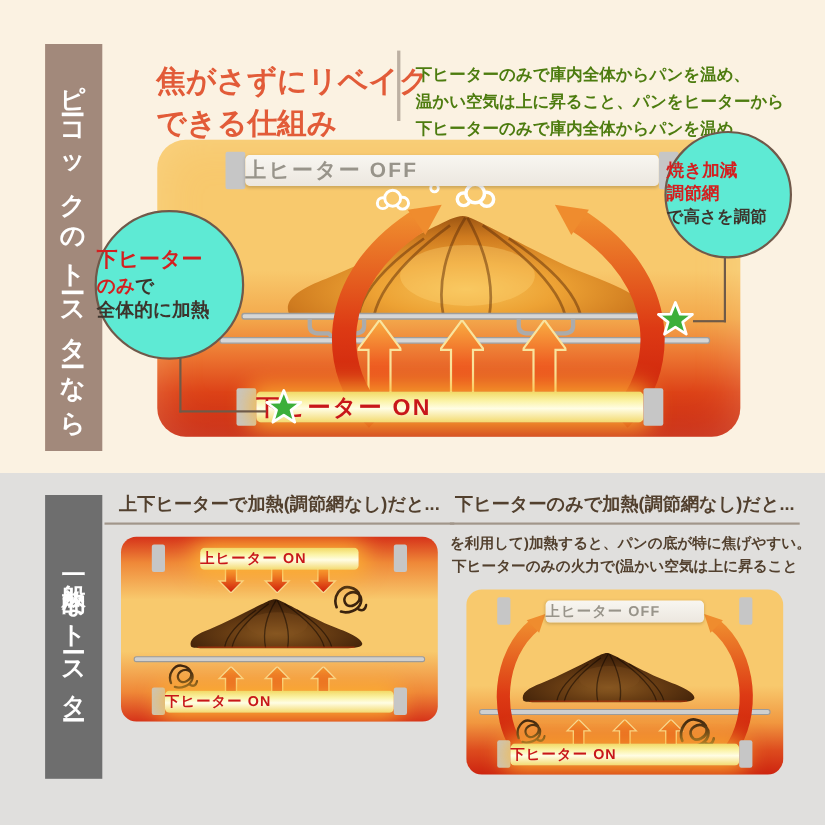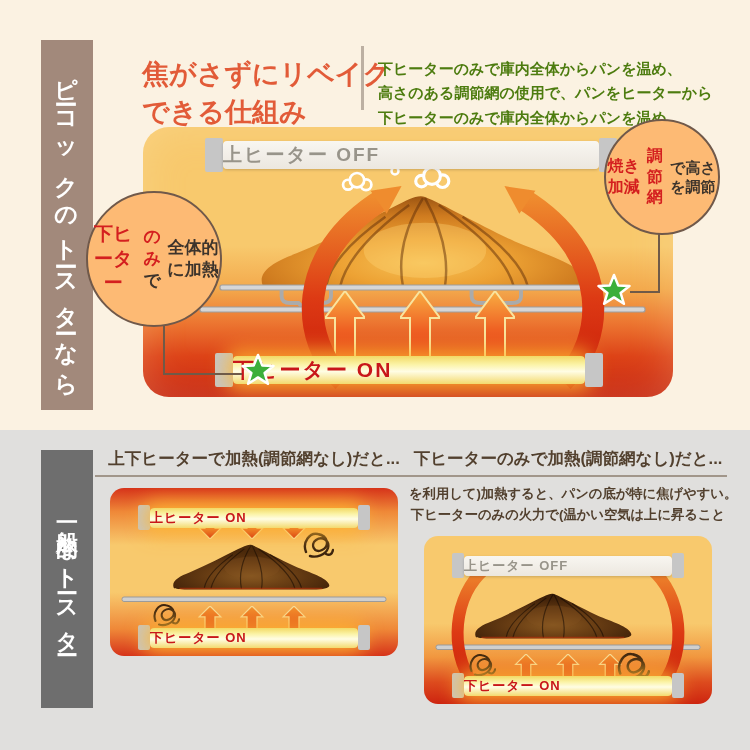--- a/index.html
+++ b/index.html
@@ -45,22 +45,22 @@
   .heater.main-on{left:72px;top:226px;width:388px;height:34px;font-size:21px;}
   .heater.small{height:25px;font-size:13px;}
   .heater.small .cap{width:12px;}
   .heater.small .tube{letter-spacing:1px;}
 
   .star{position:absolute;width:34px;height:34px;}
   .star.main-left{left:98px;top:226px;}
   .star.main-right{left:454px;top:146px;}
 
   
-  .callout{position:absolute;background:#fdba74;border:2px solid #70594a;border-radius:50%;
-           display:flex;flex-direction:row;align-items:center;justify-content:center;
+  .callout{position:absolute;background:#5eead4;border:2px solid #70594a;border-radius:50%;
+           display:flex;flex-direction:column;align-items:flex-start;justify-content:center;
            text-align:center;font-weight:bold;line-height:1.3;color:#3d342c;z-index:5;}
   .callout .em{color:#d41f1f;}
   .callout.lower-heater{left:86px;top:191px;width:132px;height:132px;font-size:17px;}
   .callout.lower-heater .l1{font-size:19px;}
   .callout.adjust-net{left:604px;top:119px;width:112px;height:112px;font-size:15px;}
   .callout.adjust-net .em{font-size:16px;}
 
   .connector{position:absolute;z-index:1;}
   .connector.left{left:163px;top:322px;width:77px;height:51px;
                   border-left:2.5px solid #6f5a48;border-bottom:2.5px solid #6f5a48;}
@@ -72,21 +72,21 @@
   .panel.p1{left:95px;}
   .panel.p2{left:409px;}
   .panel .p-title{font-size:16.5px;font-weight:bold;white-space:nowrap;}
   .panel .p-underline{margin-top:5px;height:2px;background:#a1968a;}
   .panel .p-desc{margin-top:7px;font-size:13.3px;line-height:1.55;font-weight:bold;}
   .panel .p-desc span{display:block;white-space:nowrap;}
   .mini{position:relative;width:288px;height:168px;margin:11px auto 0;border-radius:14px;overflow:hidden;}
   .mini.both-on{background:linear-gradient(180deg,#d6331a 0%,#ef8838 14%,#f8c96d 34%,#f8c96d 62%,#ef8838 84%,#d6331a 100%);}
   .mini.bottom-only{background:linear-gradient(180deg,#f8c96d 0%,#f8c96d 52%,#f1973f 72%,#dd4b1e 87%,#cd2410 100%);}
   .mini svg.art{position:absolute;left:0;top:0;}
-  .mini .heater.h-top{left:28px;top:17px;width:232px;}
+  .mini .heater.h-top{left:28px;top:7px;width:232px;gap:32px;}
   .mini .heater.h-bottom{left:28px;top:137px;width:232px;}
 
   .defs-holder{position:absolute;width:0;height:0;overflow:hidden;}
 </style>
 </head>
 <body>
 
 <svg class="defs-holder" aria-hidden="true">
   <defs>
     <radialGradient id="goldG" cx="0.5" cy="0.72" r="0.85">
@@ -178,21 +178,21 @@
     <div class="vbanner peacock">
       <span>ピーコックのトースターなら</span>
     </div>
 
     <h1 class="main-title"><span>焦がさずにリベイク</span><br><span>できる仕組み</span></h1>
 
     <div class="title-divider"></div>
 
     <p class="intro">
       <span>下ヒーターのみで庫内全体からパンを温め、</span>
-      <span>高さのある調節網の使用で、パンをヒーターから</span>
+      <span>温かい空気は上に昇ること、パンをヒーターから</span>
       <span>下ヒーターのみで庫内全体からパンを温め。</span>
     </p>
 
     <div class="connector left"></div>
     <div class="connector right"></div>
 
     <div class="diagram">
       <svg class="art" width="530" height="270" viewBox="0 0 530 270">
         <defs>
           <linearGradient id="curveGmain" gradientUnits="userSpaceOnUse" x1="0" y1="254" x2="0" y2="70">

